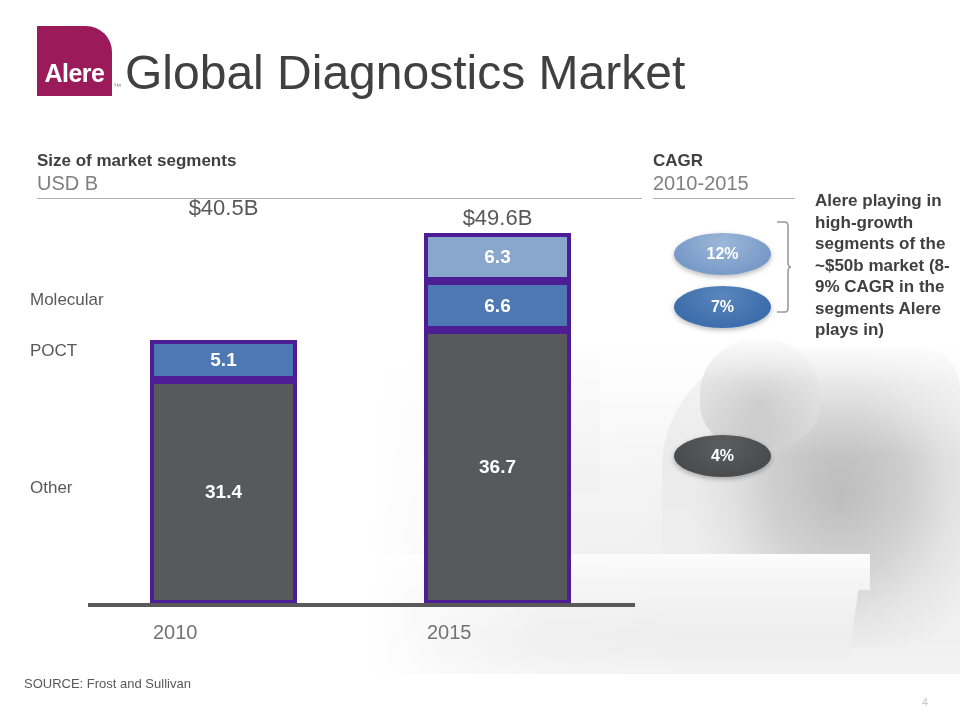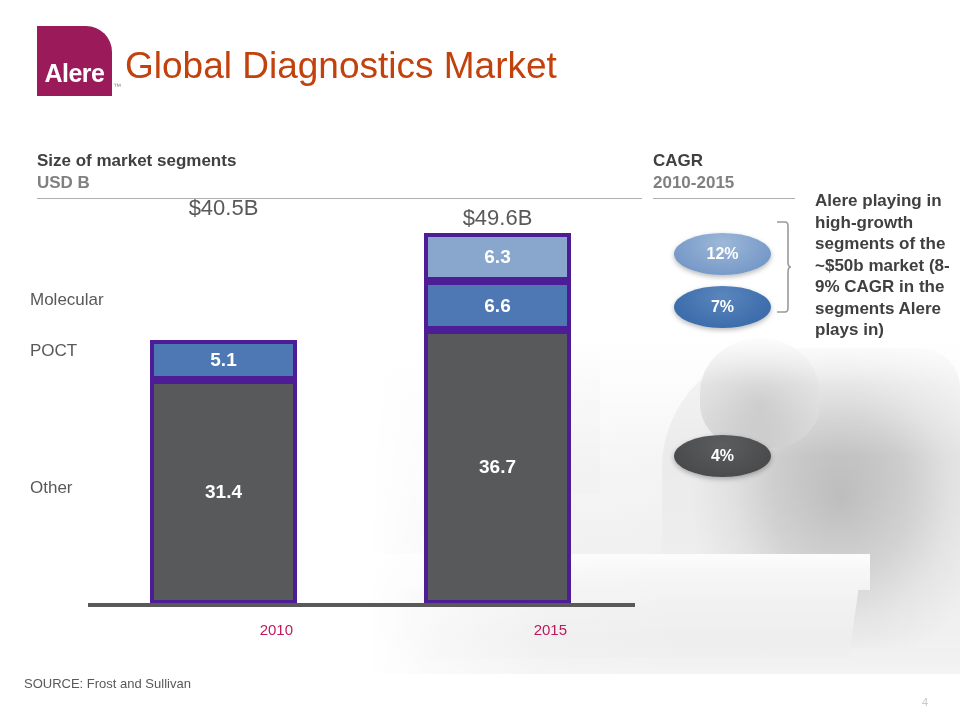--- a/index.html
+++ b/index.html
@@ -44,44 +44,44 @@
   .ph-bfade   { left:0; top:0; width:590px; height:336px;
                 background:linear-gradient(180deg, rgba(255,255,255,0.95) 0%, rgba(255,255,255,0.35) 14%, rgba(255,255,255,0) 35%, rgba(255,255,255,0.25) 88%, rgba(255,255,255,0.55) 100%); }
 
   
   .logo { position:absolute; left:37px; top:26px; width:75px; height:70px; }
   .logo-shape { position:absolute; inset:0; background:#9B1B5A; border-radius:0 26px 0 0; }
   .logo-text { position:absolute; left:0; right:0; bottom:8px; text-align:center;
                color:#ffffff; font-size:25px; font-weight:bold; letter-spacing:-0.5px;
                font-family:"Liberation Sans", sans-serif; }
   .logo-tm { position:absolute; left:113px; top:82px; font-size:8px; color:#8a8a8a; }
-  .slide-title { position:absolute; left:125px; top:45px; font-size:37px; color:#c2410c;
+  .slide-title { position:absolute; left:125px; top:45px; font-size:48px; color:#404040;
                  font-family:"Liberation Sans", sans-serif; font-weight:normal; white-space:nowrap; }
 
   
   .sec { position:absolute; }
   .sec .t1 { font-size:17px; font-weight:bold; color:#404040; line-height:22px; }
-  .sec .t2 { font-size:17px; font-weight:bold; color:#808080; line-height:22px; }
+  .sec .t2 { font-size:20px; font-weight:normal; color:#808080; line-height:22px; }
   .sec .rule { margin-top:4px; height:1px; background:#b0b0b0; }
   #sec-left  { left:37px; top:150px; width:605px; }
   #sec-right { left:653px; top:150px; width:142px; }
 
   
   .axis { position:absolute; left:88px; top:603px; width:547px; height:4px; background:#595959; }
 
   .bar { position:absolute; }
   .seg { position:absolute; left:0; width:100%; box-sizing:border-box;
          border:4px solid #4c1d95; display:flex; align-items:center; justify-content:center;
          color:#ffffff; font-weight:bold; font-size:19px; }
   .seg.light { background:#89A7CD; }
   .seg.mid   { background:#4D78B4; }
   .seg.dark  { background:#58595B; }
 
   .total-label { position:absolute; font-size:22px; color:#595959; text-align:center; width:100%; }
-  .x-label { position:absolute; font-size:15px; color:#be185d; text-align:right; width:140px; }
+  .x-label { position:absolute; font-size:20px; color:#737373; text-align:left; width:140px; }
 
   .cat-label { position:absolute; font-size:17px; color:#595959; }
 
   
   .bubble { position:absolute; border-radius:50%; display:flex; align-items:center;
             justify-content:center; color:#ffffff; font-size:16px;
             box-shadow:0 2px 5px rgba(0,0,0,0.28);font-weight:bold; }
   .bubble.light { background:radial-gradient(ellipse at 50% 25%, #9db8d8 0%, #7e9fcb 60%, #6c8fc0 100%); }
   .bubble.mid   { background:radial-gradient(ellipse at 50% 25%, #5b86bd 0%, #3f6fad 65%, #3a67a3 100%); }
   .bubble.dark  { background:radial-gradient(ellipse at 50% 25%, #5c5d5f 0%, #4c4d4f 65%, #434446 100%); }

